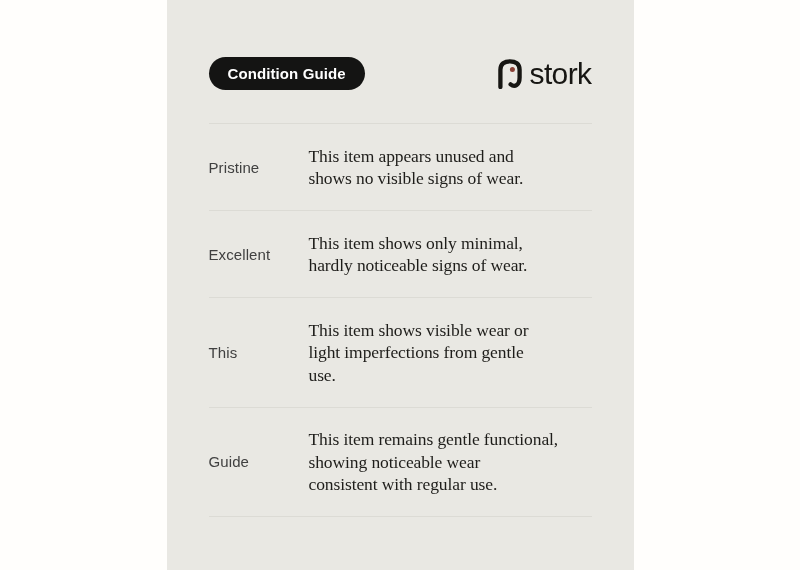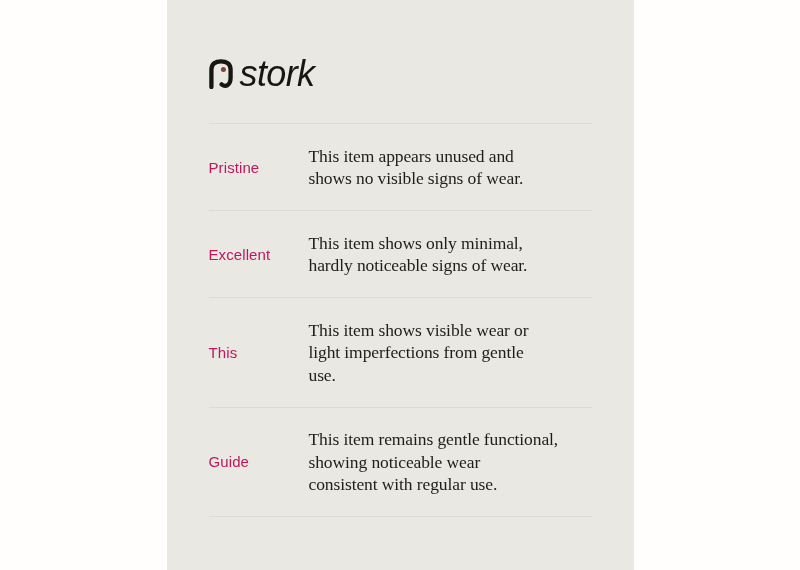--- a/index.html
+++ b/index.html
@@ -29,50 +29,51 @@
     height: 33px; padding: 0 19px;
     background: #141413; color: #ffffff;
     border: none; border-radius: 17px;
     font-size: 15px; font-weight: 700; letter-spacing: 0.1px;
     font-family: "Liberation Sans", sans-serif;
     white-space: nowrap;
   }
   .logo { display: flex; align-items: center; gap: 7px; }
   .logo svg { display: block; }
   .wordmark {
-    font-size: 36px; font-weight: 500; color: #171613;
-    letter-spacing: -0.6px; line-height: 1; font-style: italic;
+    font-size: 30px; font-weight: 500; color: #171613;
+    letter-spacing: -0.6px; line-height: 1;
   }
   
   .row {
     display: grid;
     grid-template-columns: 100px 1fr;
     align-items: center;
     padding: 20.5px 0;
     border-top: 1px solid #dcdbd5;
   }
   .row:last-child { border-bottom: 1px solid #dcdbd5; }
   .cond-label {
-    font-size: 15px; font-weight: 400; color: #be185d;
+    font-size: 15px; font-weight: 400; color: #404040;
     letter-spacing: 0.1px;
   }
   .cond-desc {
     font-size: 17.5px; font-weight: 500; color: #1e1d1a;
     line-height: 22.5px; letter-spacing: -0.1px;
     white-space: pre-line;
     font-family: Liberation Serif, serif;
   }
 </style>
 </head>
 <body>
 
 <div class="canvas">
   <div class="panel">
 
     <div class="header">
+      <span class="badge">Condition Guide</span>
 
       <div class="logo">
         <span>
           <svg width="24" height="30" viewBox="0 0 24 30" fill="none">
             <path d="M2.4 28 L2.4 10.8 C2.4 4.8 6.6 2.3 12 2.3 C17.4 2.3 21.6 4.8 21.6 10.8 L21.6 18.5 C21.6 26 16.8 28.8 12.6 25.4" stroke="#171613" stroke-width="4.3" stroke-linecap="round" fill="none"></path>
             <circle cx="14.4" cy="10.4" r="2.5" fill="#8a4136"></circle>
           </svg>
         </span>
         <span class="wordmark">stork</span>
       </div>

